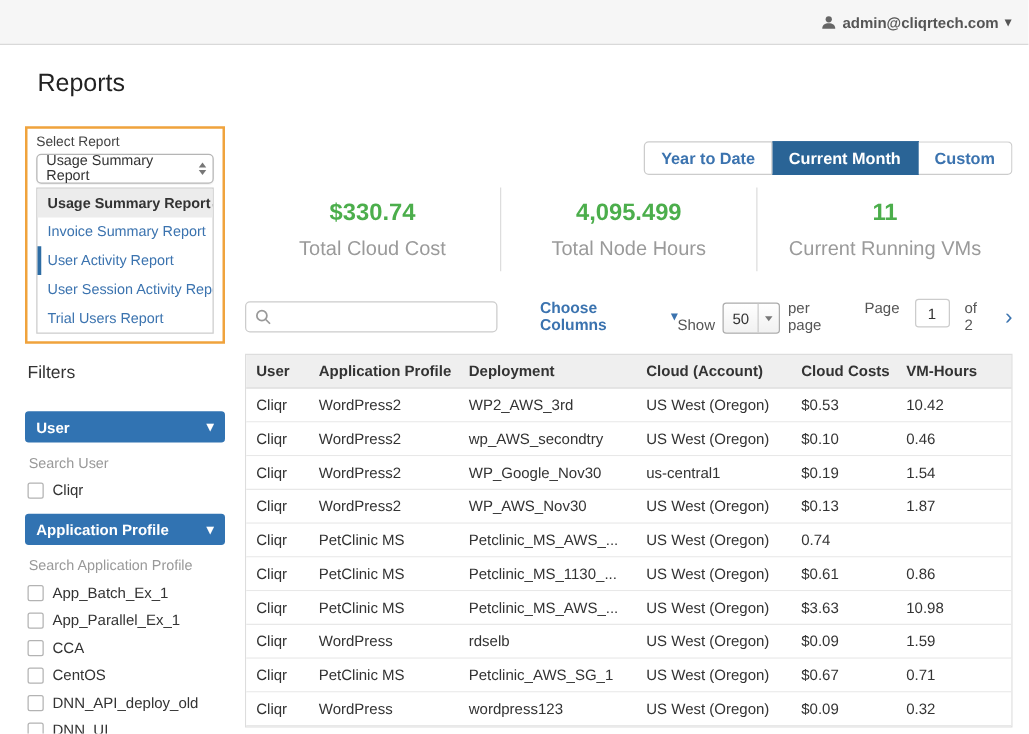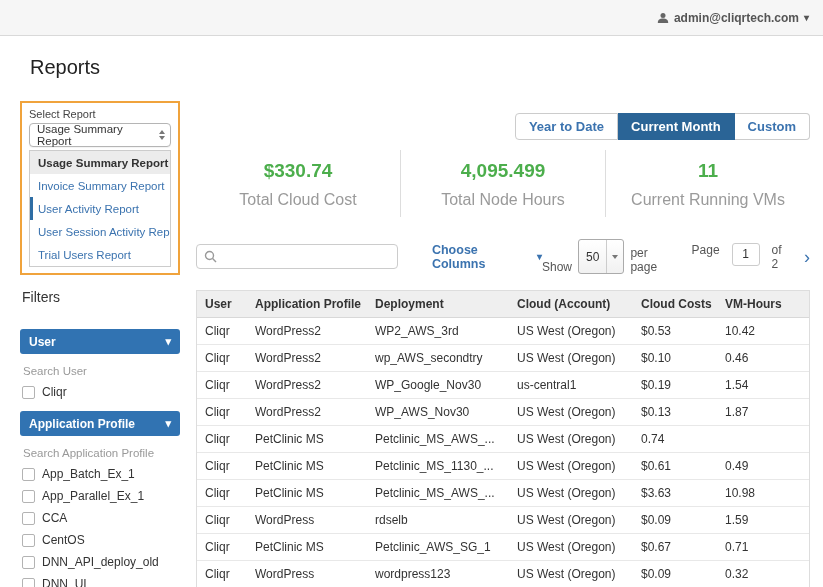--- a/index.html
+++ b/index.html
@@ -65,21 +65,21 @@
 
   .toolbar { display:flex; align-items:center; margin-bottom:16px; font-size:12px; color:#555; }
   .search-wrap { width:205px; height:25px; border:1px solid #ccc; border-radius:4px;
     display:flex; align-items:center; padding:0 7px; gap:6px; background:#fff; }
   .search-wrap input { border:none; outline:none; flex:1; font-size:12px; color:#333; min-width:0; }
   .choose-cols { color:#3b73af; font-size:12.5px; font-weight:bold; margin-left:34px; cursor:pointer;
     display:flex; align-items:center; gap:4px; }
   .choose-cols .glyph { color:#3b73af; }
   .show-group { display:flex; align-items:flex-end; gap:6px; margin-left:auto; }
   .page-group { display:flex; gap:12px; margin-left:16px; }
-  .mini-select { height:35px; border:1px solid #ababab; border-radius:3px; background:linear-gradient(#fff,#f1f1f1);
+  .mini-select { height:25px; border:1px solid #ababab; border-radius:3px; background:linear-gradient(#fff,#f1f1f1);
     display:flex; align-items:center; cursor:pointer; }
   .mini-select .val { padding:0 7px; font-size:12px; color:#333; }
   .mini-select .arrow { border-left:1px solid #ccc; padding:0 5px; height:100%; display:flex; align-items:center; }
   .page-input { width:28px; height:23px; border:1px solid #ccc; border-radius:3px; text-align:center;
     font-size:12px; color:#333; outline:none; }
   .next-chevron { color:#3b73af; font-size:18px; margin-left:14px; cursor:pointer; line-height:1; }
 
   .tbl { border:1px solid #ddd; }
   .tbl-header { display:flex; background:#efefef; border-bottom:1px solid #d8d8d8; }
   .cell { padding:6px 8px; font-size:12px; color:#333; white-space:nowrap; overflow:hidden; flex-shrink:0; }
@@ -295,21 +295,21 @@
             <div class="cell c2">Petclinic_MS_AWS_...</div>
             <div class="cell c3">US West (Oregon)</div>
             <div class="cell c5">0.74</div>
           </div>
           <div class="tbl-row">
             <div class="cell c0">Cliqr</div>
             <div class="cell c1">PetClinic MS</div>
             <div class="cell c2">Petclinic_MS_1130_...</div>
             <div class="cell c3">US West (Oregon)</div>
             <div class="cell c4">$0.61</div>
-            <div class="cell c5">0.49</div>
+            <div class="cell c5">0.86</div>
           </div>
           <div class="tbl-row">
             <div class="cell c0">Cliqr</div>
             <div class="cell c1">PetClinic MS</div>
             <div class="cell c2">Petclinic_MS_AWS_...</div>
             <div class="cell c3">US West (Oregon)</div>
             <div class="cell c4">$3.63</div>
             <div class="cell c5">10.98</div>
           </div>
           <div class="tbl-row">

